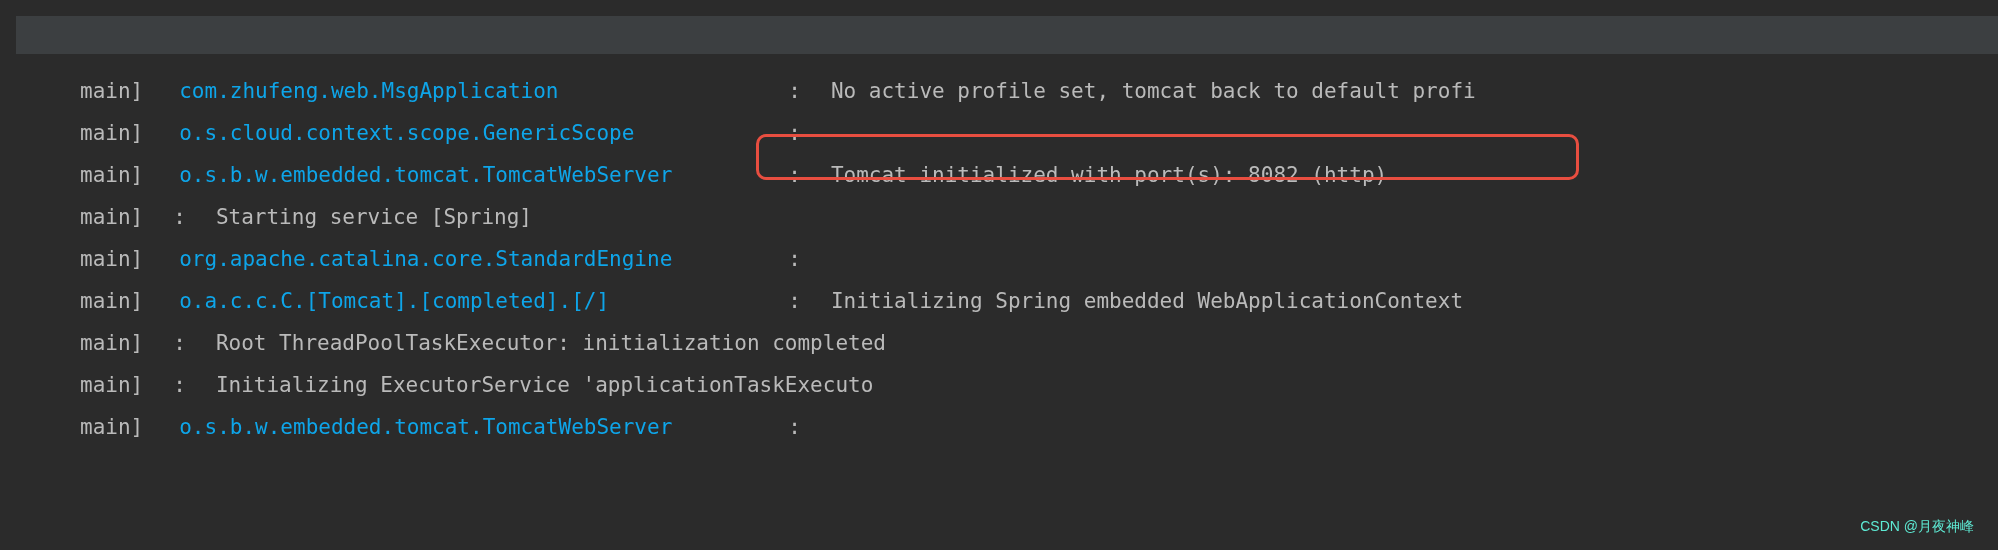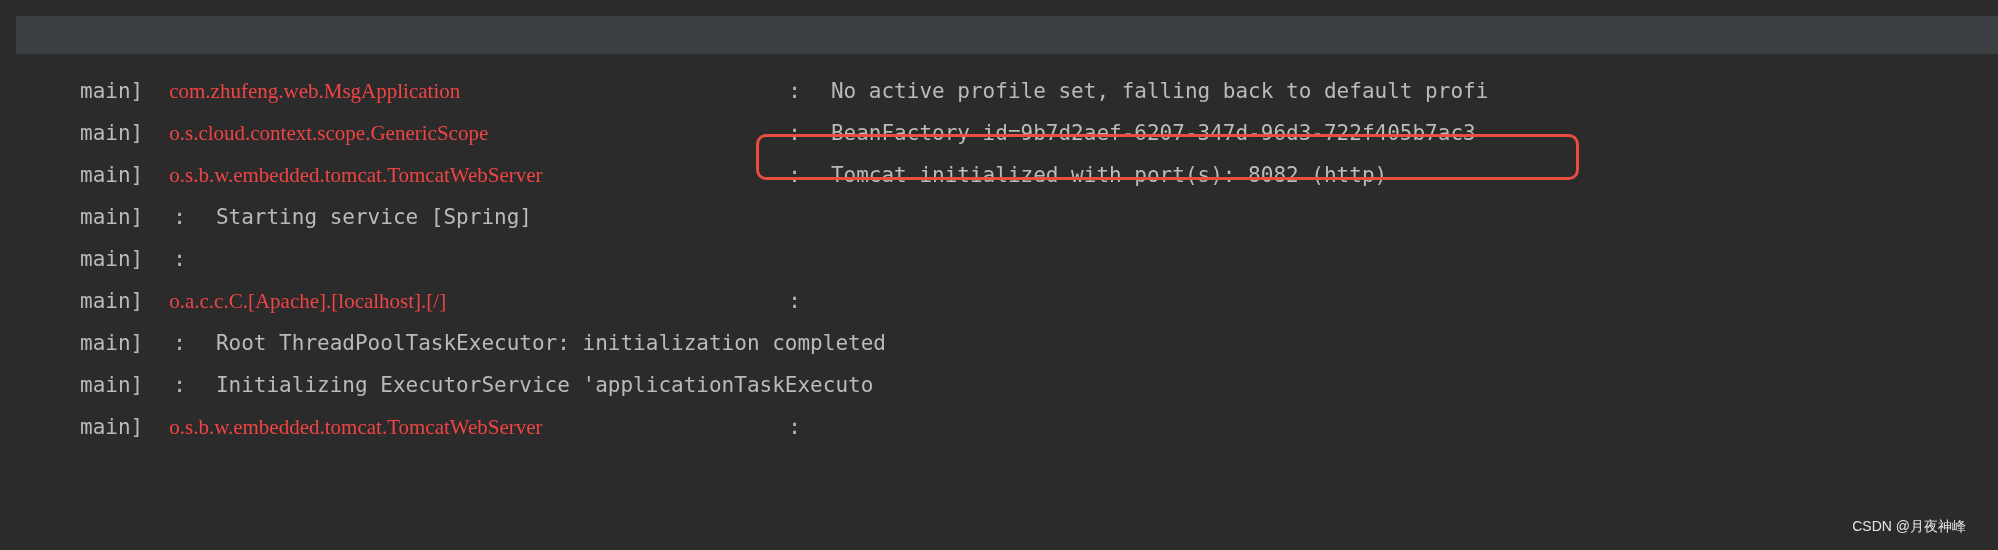--- a/index.html
+++ b/index.html
@@ -29,23 +29,22 @@
     .log-line {
       line-height: 42px;
       height: 42px;
       display: flex;
       align-items: center;
     }
     .thread {
       color: #bababa;
     }
     .logger {
-      color: #ef4444;
-      margin-left: 2px;
-      font-family: Liberation Serif, serif;
+      color: #0ea5e9;
+      margin-left: 12px;
     }
     .separator {
       color: #bababa;
       margin-left: 14px;
     }
     .message {
       color: #bababa;
       margin-left: 14px;
     }
     .highlight-box {
@@ -57,64 +56,65 @@
       width: 823px;
       height: 46px;
       pointer-events: none;
     }
     .logger-col {
       display: inline-block;
       width: 615px;
     }
     .watermark {
       position: absolute;
-      right: 24px;
+      right: 16px;
       bottom: 6px;
-      color: #e5e5e5;
+      color: #5eead4;
       font-size: 14px;
       font-family: sans-serif;
     }
   </style>
 </head>
 <body>
 
 <div class="top-bar"></div>
 
 <div class="log-container">
   <div class="log-line">
     <span class="thread">main]</span>
     <span class="logger-col"><span class="logger">com.zhufeng.web.MsgApplication</span></span>
     <span class="separator">:</span>
-    <span class="message">No active profile set, falling back to default profi</span>
+    <span class="message">No active profile set, tomcat back to default profi</span>
   </div>
   <div class="log-line">
     <span class="thread">main]</span>
     <span class="logger-col"><span class="logger">o.s.cloud.context.scope.GenericScope</span></span>
     <span class="separator">:</span>
-    <span class="message">BeanFactory id=9b7d2aef-6207-347d-96d3-722f405b7ac3</span>
   </div>
   <div class="log-line">
     <span class="thread">main]</span>
     <span class="logger-col"><span class="logger">o.s.b.w.embedded.tomcat.TomcatWebServer</span></span>
     <span class="separator">:</span>
     <span class="message">Tomcat initialized with port(s): 8082 (http)</span>
   </div>
   <div class="log-line">
     <span class="thread">main]</span>
     <span class="separator">:</span>
     <span class="message">Starting service [Spring]</span>
   </div>
   <div class="log-line">
     <span class="thread">main]</span>
+    <span class="logger-col"><span class="logger">org.apache.catalina.core.StandardEngine</span></span>
     <span class="separator">:</span>
   </div>
   <div class="log-line">
     <span class="thread">main]</span>
-    <span class="logger-col"><span class="logger">o.a.c.c.C.[Apache].[localhost].[/]</span></span>
+    <span class="logger-col"><span class="logger">o.a.c.c.C.[Tomcat].[completed].[/]</span></span>
     <span class="separator">:</span>
+    <span class="message">Initializing Spring embedded WebApplicationContext</span>
   </div>
   <div class="log-line">
     <span class="thread">main]</span>
     <span class="separator">:</span>
     <span class="message">Root ThreadPoolTaskExecutor: initialization completed</span>
   </div>
   <div class="log-line">
     <span class="thread">main]</span>
     <span class="separator">:</span>
     <span class="message">Initializing ExecutorService 'applicationTaskExecuto</span>

